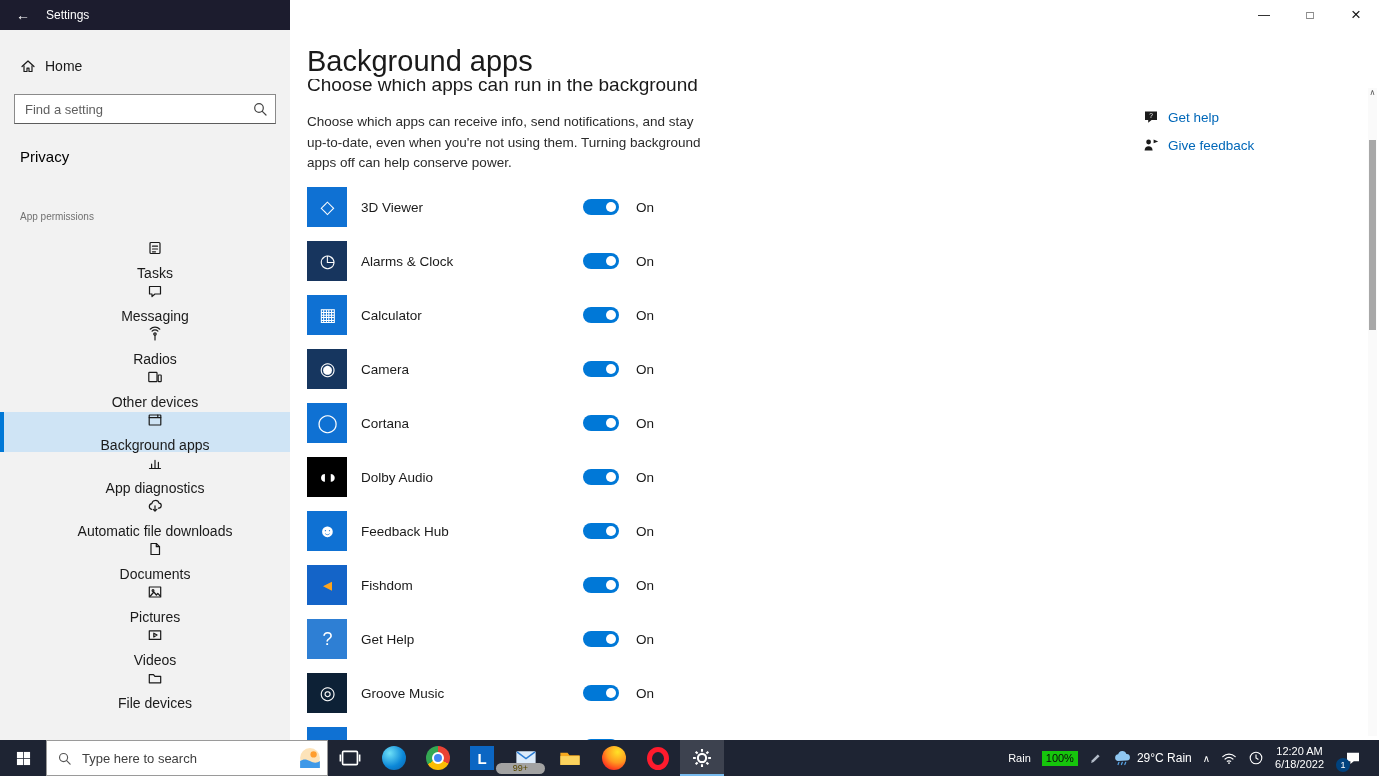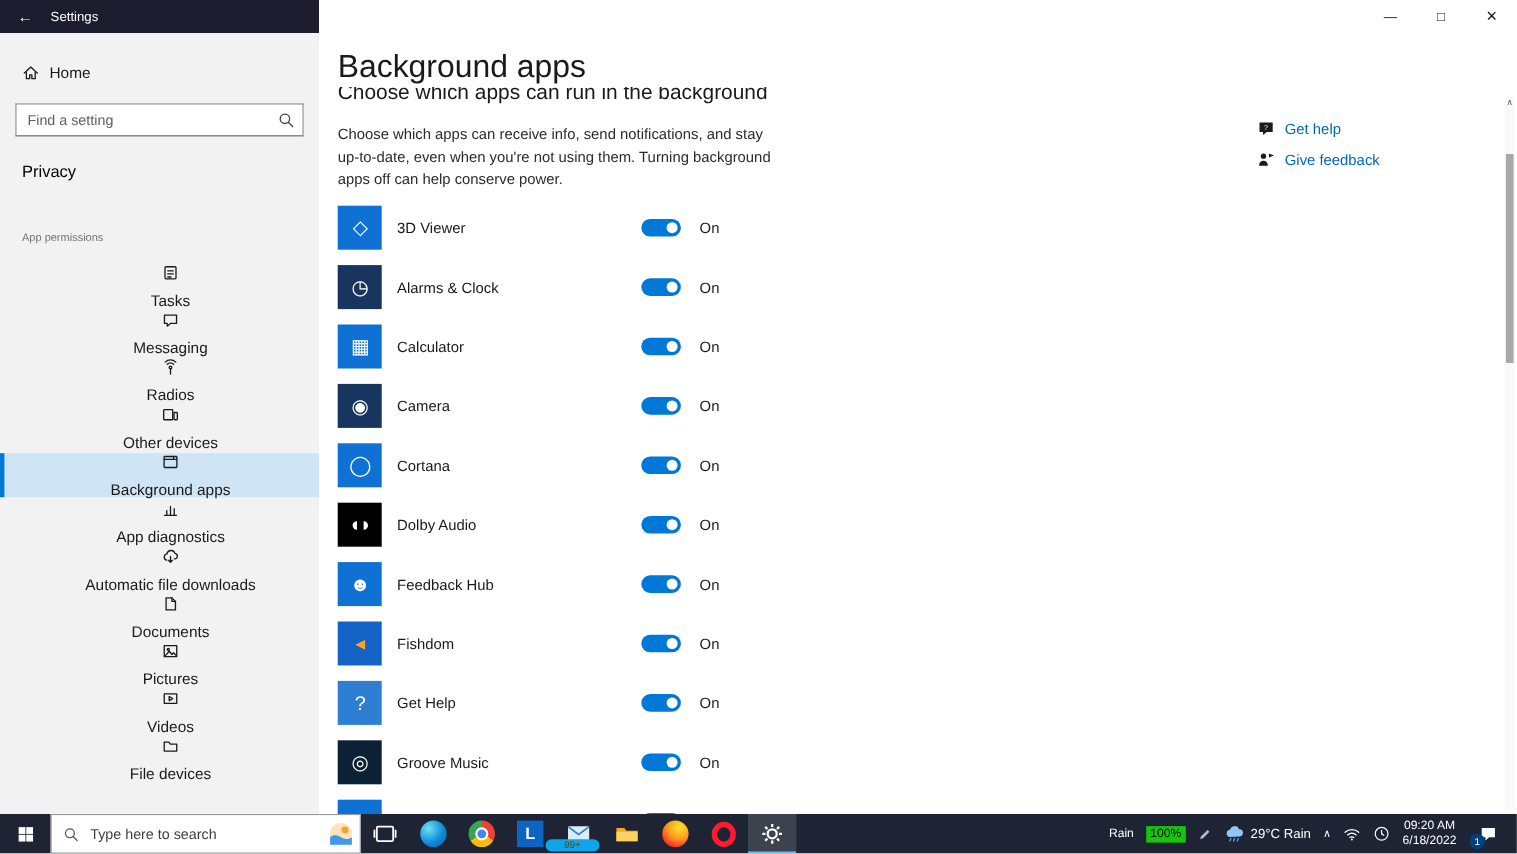--- a/index.html
+++ b/index.html
@@ -79,21 +79,21 @@
   .tb-slot { position:relative; width:44px; display:flex; align-items:center; justify-content:center; cursor:pointer; }
   .tb-slot.active { background:rgba(255,255,255,.14); box-shadow:inset 0 -2px 0 #76b9ed; }
   .tb-icon { width:24px; height:24px; display:flex; align-items:center; justify-content:center; }
   .tb-icon svg { width:22px; height:22px; }
   .ic-edge { width:24px; height:24px; border-radius:50%; background:radial-gradient(circle at 32% 30%, #6ee0f7, #0c88d8 58%, #0a5fa8); }
   .ic-chrome { position:relative; width:24px; height:24px; border-radius:50%; background:conic-gradient(#ea4335 0 33%, #fbbc05 33% 66%, #34a853 66% 100%); }
   .chrome-dot { position:absolute; inset:6px; background:#4285f4; border:2.5px solid #fff; border-radius:50%; }
   .ic-firefox { width:24px; height:24px; border-radius:50%; background:radial-gradient(circle at 65% 25%, #ffe226, #ff9a1f 45%, #ff3b1f 75%, #d6006e); }
   .ic-opera { width:22px; height:23px; border-radius:50%; border:5px solid #ff1b2d; background:transparent; }
   .l-tile-box { width:24px; height:24px; background:#0b66c3; color:#fff; font-weight:bold; display:flex; align-items:center; justify-content:center; font-size:15px; }
-  .tb-badge { position:absolute; right:3px; bottom:2px; background:#0ea5e9; color:#5a4a00; font-size:9px; line-height:11px; border-radius:8px; padding:0 17px; }
+  .tb-badge { position:absolute; right:3px; bottom:2px; background:#a3a3a3; color:#5a4a00; font-size:9px; line-height:11px; border-radius:8px; padding:0 17px; }
   .tray { margin-left:auto; display:flex; align-items:center; gap:11px; padding-right:8px; }
   .tray-links { font-size:11px; cursor:pointer; }
   .tray-meter { background:var(--meter-green,#16c60c); color:#0a0a0a; font-size:11px; line-height:15px; padding:0 4px; cursor:pointer; }
   .tray-pen { width:13px; height:13px; opacity:.85; cursor:pointer; }
   .tray-pen svg { width:13px; height:13px; }
   .tray-weather { display:flex; align-items:center; gap:6px; font-size:12px; cursor:pointer; }
   .w-icon { width:18px; height:18px; }
   .w-icon svg { width:18px; height:18px; }
   .tray-chevron { font-size:10px; cursor:pointer; }
   .tray-ic { width:16px; height:16px; cursor:pointer; }
@@ -505,21 +505,21 @@
           <circle cx="8" cy="13.1" r="0.9" fill="#fff" stroke="none"></circle>
         </svg>
       </span>
     <span class="tray-ic">
         <svg viewBox="0 0 16 16" fill="none" stroke="#fff" stroke-width="1.1">
           <circle cx="8" cy="8" r="5.8"></circle>
           <path d="M8 4.6V8l2.4 1.5"></path>
         </svg>
       </span>
     <span class="tray-clock">
-      <span>09:20 AM</span>
+      <span>12:20 AM</span>
       <span>6/18/2022</span>
     </span>
     <span class="tray-action">
       <span class="ac-ic">
           <svg viewBox="0 0 16 16">
             <path d="M2 2.8h12v8.4H8.8L5.4 14v-2.8H2z" fill="#fff"></path>
           </svg>
         </span>
       <span class="ac-badge">1</span>
     </span>

